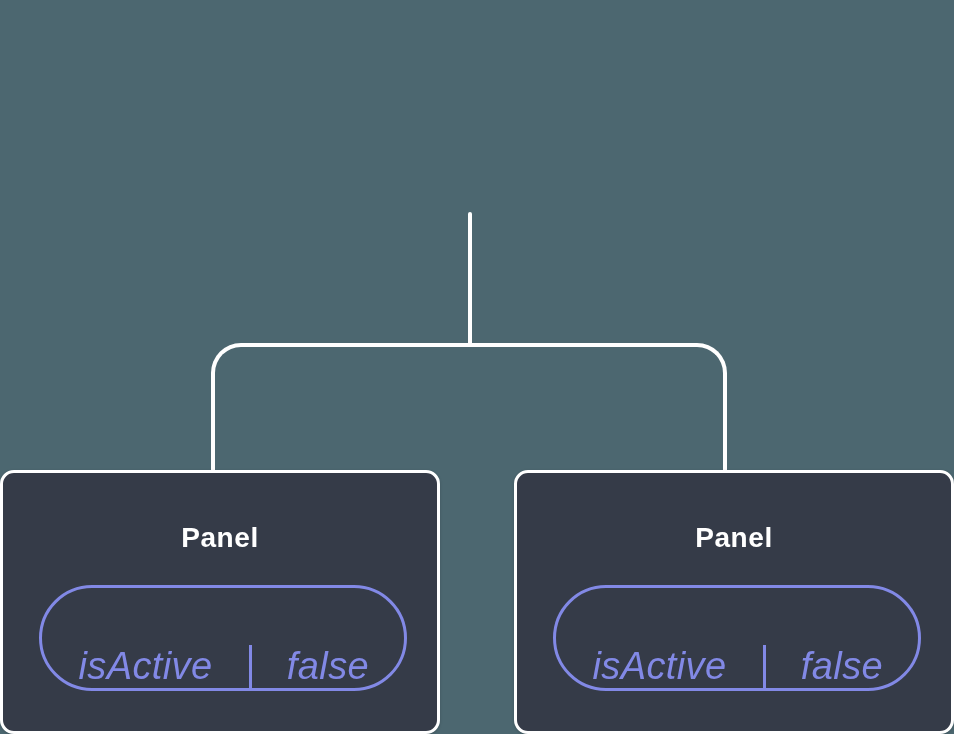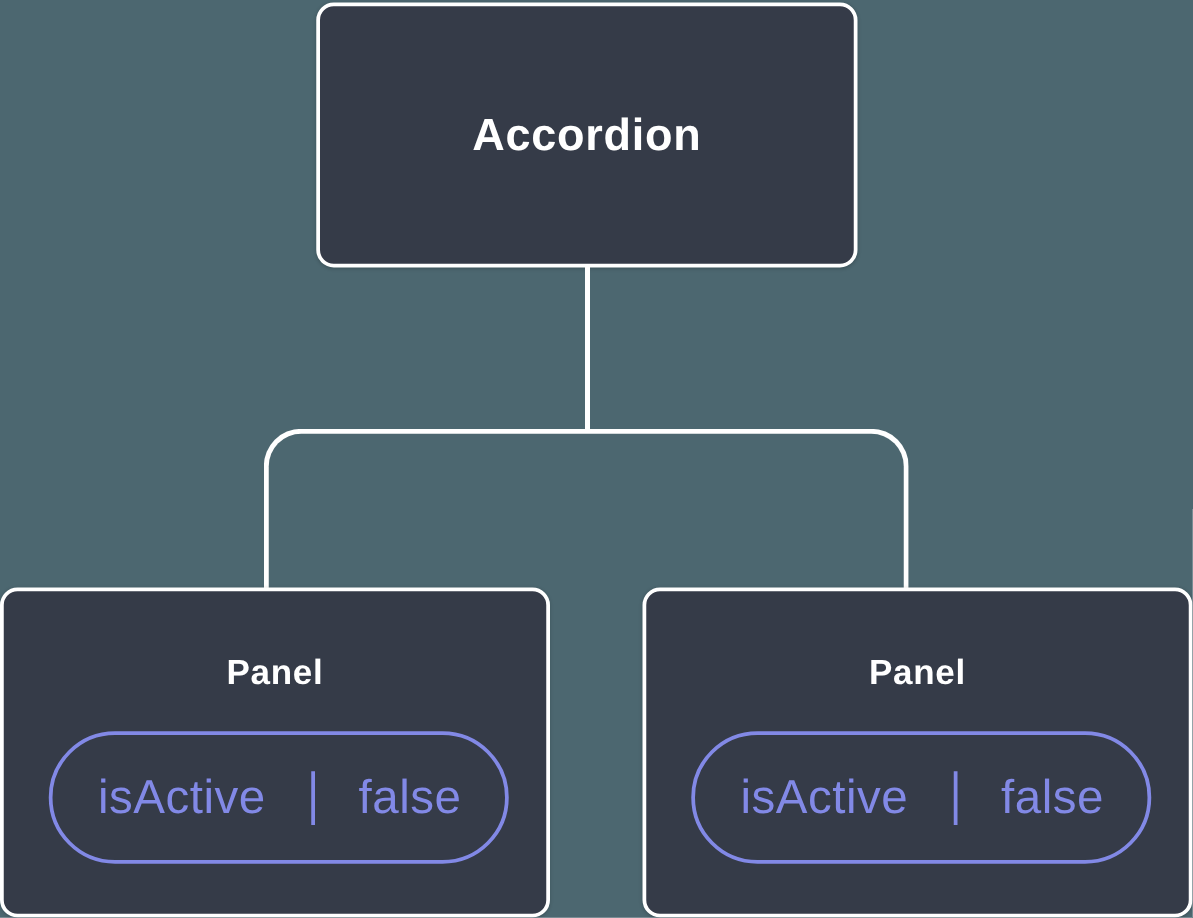--- a/index.html
+++ b/index.html
@@ -61,45 +61,43 @@
     letter-spacing: 0.6px;
   }
   .state-pill {
     position: absolute;
     left: 36px; top: 112px;
     width: 368px; height: 106px;
     border: 3px solid var(--accent, #8289E6);
     border-radius: 53px;
     box-sizing: border-box;
     display: flex;
-    align-items: center;
+    align-items: flex-end;
     color: var(--accent, #8289E6);
     font-size: 38px;
     font-weight: 400;
     letter-spacing: 0.4px;
+    font-style: italic;
   }
   .pill-key {
     flex: 0 0 58%;
     display: flex; align-items: center; justify-content: center;
     border-right: 3px solid var(--accent, #8289E6);
     box-sizing: border-box;
   }
   .pill-value {
     flex: 1 1 auto;
     display: flex; align-items: center; justify-content: center;
   }
 </style>
 </head>
 <body>
 
 <div class="canvas">
 
-  <div class="node node-root">
-    <span class="node-label">Accordion</span>
-  </div>
 
   <div class="connector-stem"></div>
   <div class="connector-bracket"></div>
 
   <div class="node node-panel node-panel-left">
     <div class="panel-title">Panel</div>
     <div class="state-pill">
       <span class="pill-key">isActive</span>
       <span class="pill-value">false</span>
     </div>

